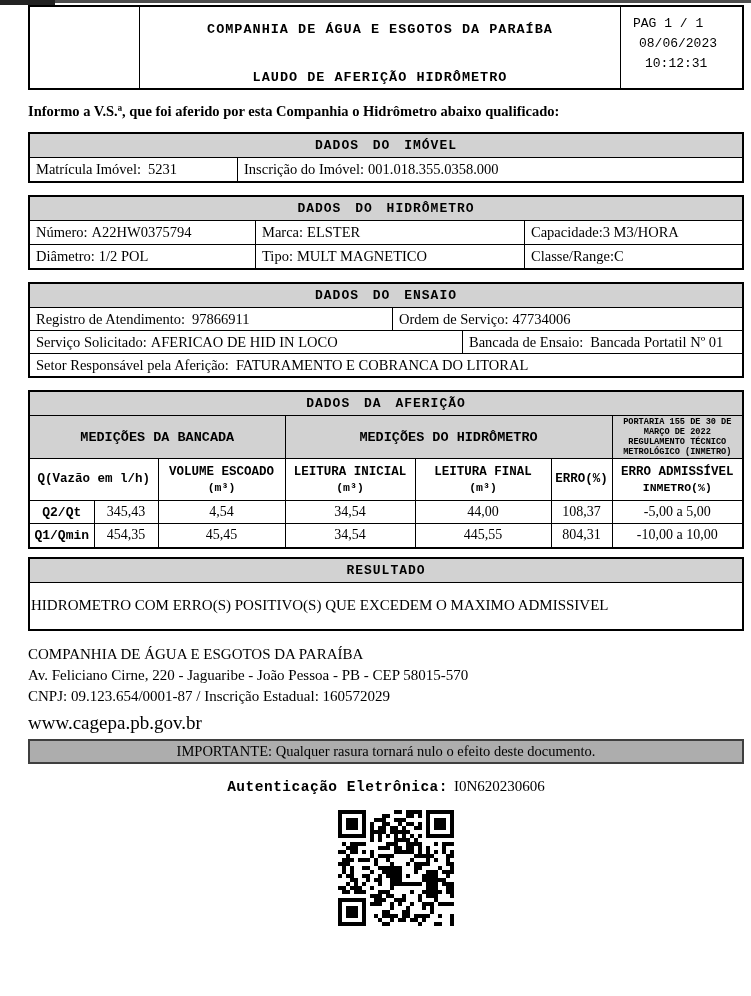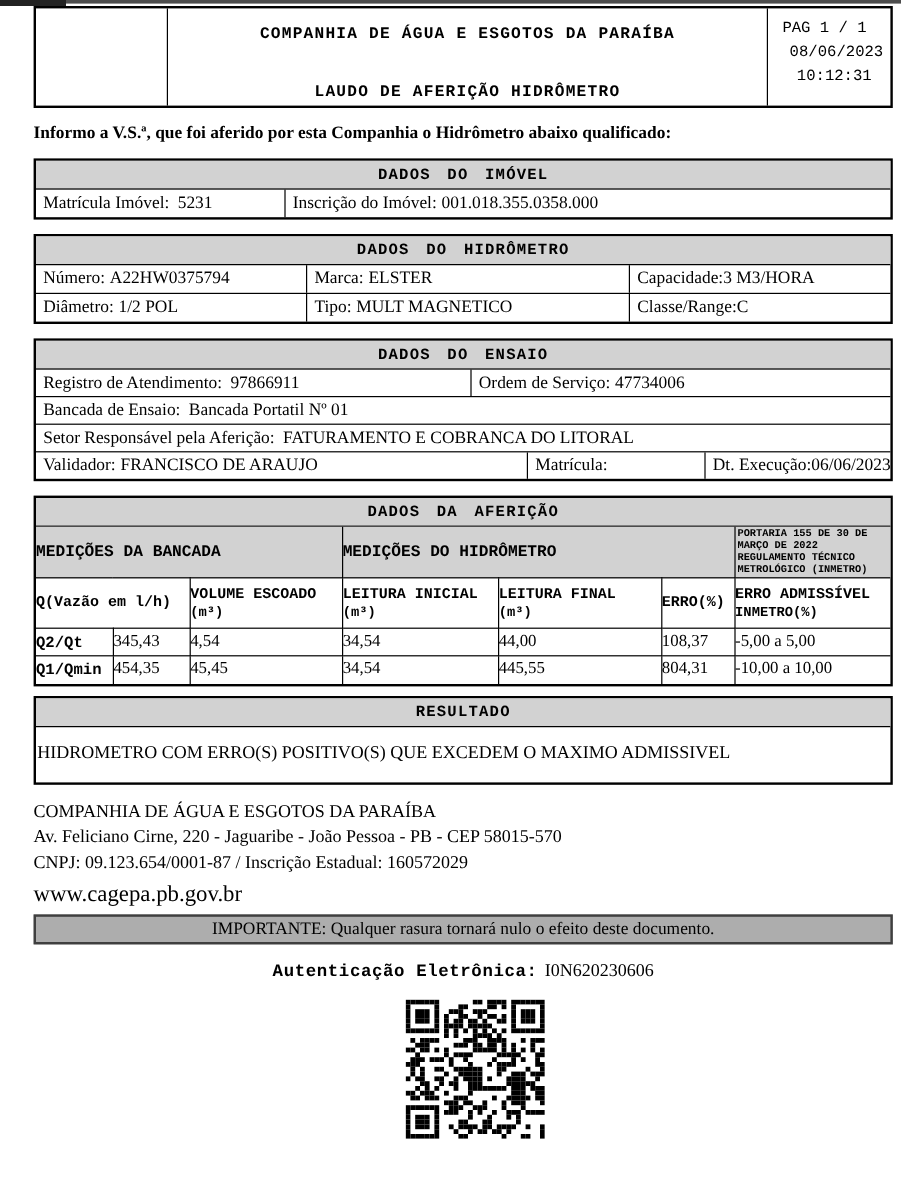--- a/index.html
+++ b/index.html
@@ -14,21 +14,21 @@
   .mono{font-family:"Liberation Mono","DejaVu Sans Mono",monospace;}
   .top-strip{position:absolute;top:0;left:0;width:751px;height:3px;background:var(--strip);}
   .top-strip-left{position:absolute;top:0;left:0;width:55px;height:5px;background:#222;}
   .page{position:absolute;top:3px;left:28px;width:716px;}
 
   
   .hdr{display:flex;border:2px solid var(--bd);height:85px;margin-top:2px;}
   .hdr-logo{width:110px;border-right:1px solid var(--bd);}
   .hdr-title{flex:1;text-align:center;font-weight:bold;font-size:13.5px;letter-spacing:1px;padding-top:15px;}
   .hdr-title .line2{margin-top:33px;}
-  .hdr-page{width:103px;border-left:1px solid var(--bd);font-size:13px;padding-top:7px;line-height:20px;}
+  .hdr-page{width:122px;border-left:1px solid var(--bd);font-size:13px;padding-top:7px;line-height:20px;}
   .hdr-page .l1{padding-left:12px;} .hdr-page .l2{padding-left:18px;} .hdr-page .l3{padding-left:24px;}
 
   .intro{margin-top:13px;font-weight:bold;font-size:14.5px;}
 
   
   .section{margin-top:12px;border:2px solid var(--bd);}
   .section-title{
     background:var(--gray);border-bottom:1px solid var(--bd);
     text-align:center;font-weight:bold;font-size:13px;letter-spacing:1px;word-spacing:5px;
     padding:4px 0;
@@ -39,21 +39,21 @@
   .fcell:first-child{border-left:none;}
   .fcell .val{margin-left:7px;}
   .fcell .val.tight{margin-left:0;}
   .grow{flex:1;}
   .w207{width:207px;} .w225{width:225px;} .w269{width:269px;}
   .w362{width:362px;} .w432{width:432px;} .w409{width:409px;} .w148{width:148px;}
   .ensaio .frow .fcell{padding:2.5px 6px;}
 
   
   table.aft{border-collapse:collapse;table-layout:fixed;width:100%;}
-  table.aft td{border:1px solid var(--bd);text-align:left;vertical-align:middle;}
+  table.aft td{border:1px solid var(--bd);text-align:center;vertical-align:middle;}
   table.aft tr td:first-child{border-left:none;}
   table.aft tr td:last-child{border-right:none;}
   table.aft tr:first-child td{border-top:none;}
   table.aft tr:last-child td{border-bottom:none;}
   tr.grp td{background:var(--gray);font-family:"Liberation Mono","DejaVu Sans Mono",monospace;font-weight:bold;font-size:13.5px;height:40px;}
   tr.grp td.portaria{font-size:8.6px;line-height:10px;padding:1px 2px;}
   tr.colh td{font-family:"Liberation Mono","DejaVu Sans Mono",monospace;font-weight:bold;font-size:12.5px;height:42px;line-height:15px;}
   tr.colh .unit{display:block;font-size:11.5px;}
   tr.dat td{font-size:14px;height:23px;}
   tr.dat td.rl{font-family:"Liberation Mono","DejaVu Sans Mono",monospace;font-weight:bold;font-size:13px;}
@@ -140,38 +140,30 @@
     <div class="section-title mono">DADOS DO ENSAIO</div>
     <div class="frow">
       <div class="fcell w362">
         <span>Registro de Atendimento:</span><span class="val">97866911</span>
       </div>
       <div class="fcell grow">
         <span>Ordem de Serviço:</span><span class="val tight" style="margin-left:4px">47734006</span>
       </div>
     </div>
     <div class="frow">
+      <div class="fcell w432">
+        <span>Serviço Solicitado:</span><span class="val tight" style="margin-left:4px">AFERICAO DE HID IN LOCO</span>
+      </div>
       <div class="fcell grow">
         <span>Bancada de Ensaio:</span><span class="val">Bancada Portatil Nº 01</span>
       </div>
     </div>
     <div class="frow">
       <div class="fcell grow">
         <span>Setor Responsável pela Aferição:</span><span class="val">FATURAMENTO E COBRANCA DO LITORAL</span>
-      </div>
-    </div>
-    <div class="frow">
-      <div class="fcell w409">
-        <span>Validador:</span><span class="val tight" style="margin-left:4px">FRANCISCO DE ARAUJO</span>
-      </div>
-      <div class="fcell w148">
-        <span>Matrícula:</span><span class="val"></span>
-      </div>
-      <div class="fcell grow">
-        <span>Dt. Execução:</span><span class="val tight">06/06/2023</span>
       </div>
     </div>
   </div>
 
   <div class="section">
     <div class="section-title mono">DADOS DA AFERIÇÃO</div>
     <table class="aft">
       <colgroup>
         <col style="width:64px">
           <col style="width:64px">

